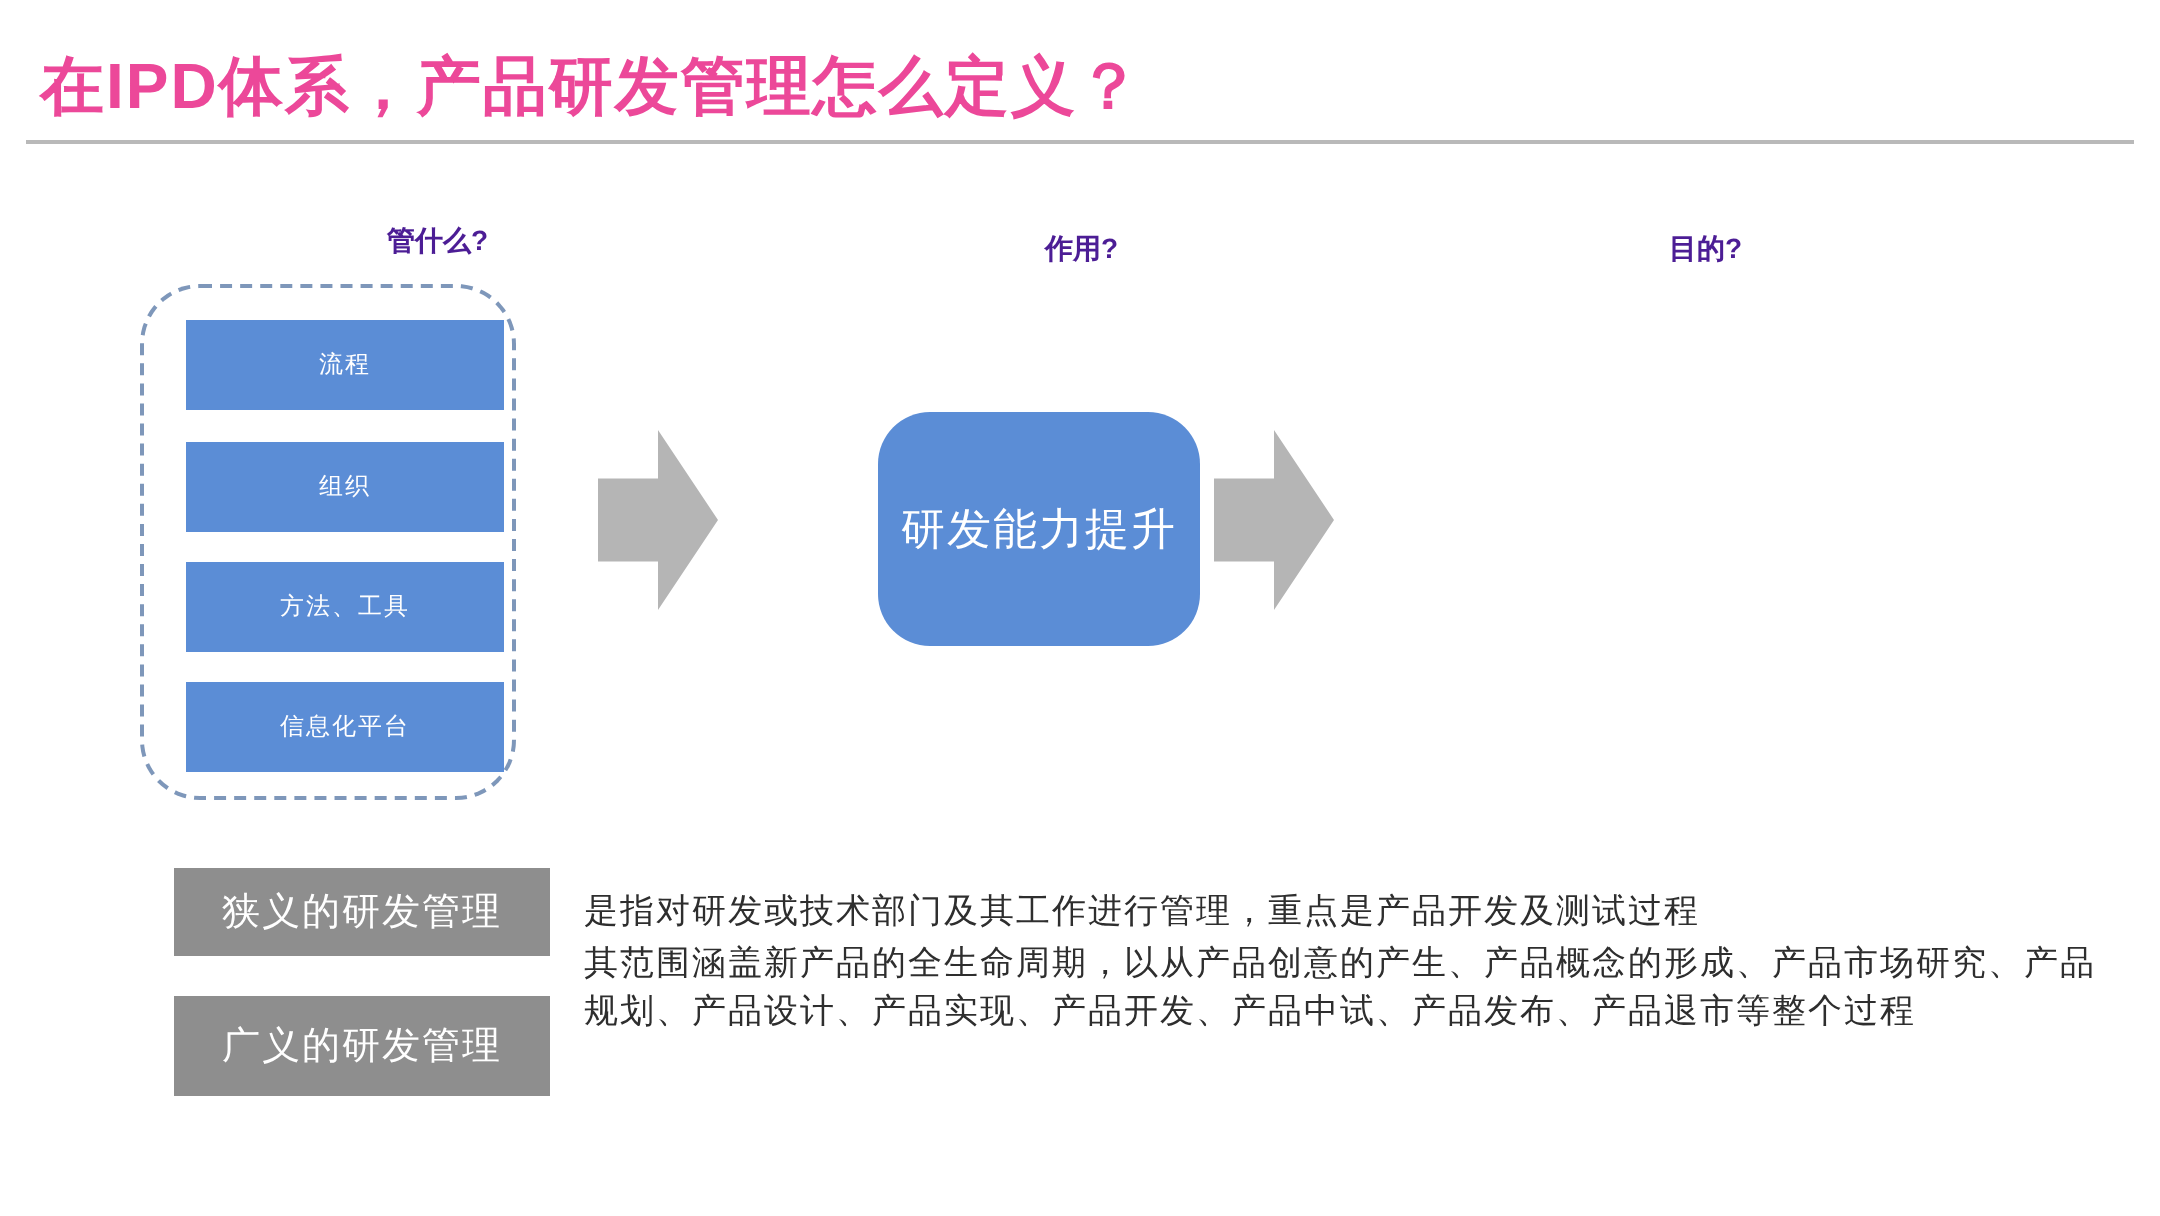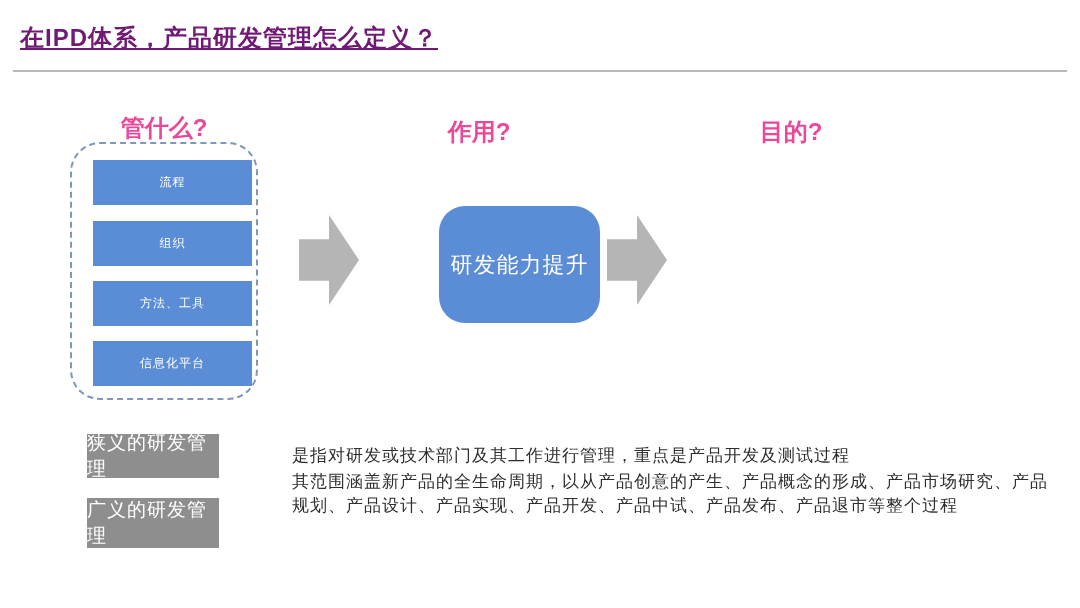--- a/index.html
+++ b/index.html
@@ -3,29 +3,29 @@
 <meta charset="utf-8">
 <style>
   html,body{margin:0;padding:0;background:#e9e9e9;}
   body{font-family:"Liberation Sans","DejaVu Sans",sans-serif;}
   .slide{
     position:relative;width:1080px;height:608px;background:#ffffff;
     overflow:hidden;margin:0 auto;
   }
   .title{
     position:absolute;left:20px;top:22px;
-    font-size:24px;font-weight:bold;color:#701a75;letter-spacing:1px;text-decoration:underline;
+    font-size:32px;font-weight:bold;color:#ec4899;letter-spacing:1px;
   }
   .title-divider{
     position:absolute;left:13px;top:70px;width:1054px;height:2px;
     background:#b9b9b9;
   }
   .col-header{
-    position:absolute;width:160px;text-align:center;
-    font-size:24px;font-weight:bold;color:#ec4899;
+    position:absolute;width:160px;text-align:right;
+    font-size:14px;font-weight:bold;color:#4c1d95;
   }
   .hdr-what{left:84px;top:112px;}
   .hdr-func{left:399px;top:116px;}
   .hdr-goal{left:711px;top:116px;}
   .dashed-group{
     position:absolute;left:70px;top:142px;width:188px;height:258px;
     border:2px dashed #7e97ba;border-radius:30px;box-sizing:border-box;
   }
   .mini-box{
     position:absolute;left:93px;width:159px;height:45px;
@@ -45,21 +45,21 @@
   .arrow-2{left:607px;top:215px;}
   .big-box{
     position:absolute;width:161px;height:117px;border-radius:26px;
     background:#5b8dd6;color:#ffffff;font-size:22px;
     display:flex;align-items:center;justify-content:center;
     letter-spacing:1px;
   }
   .bb-capability{left:403px;top:206px;margin-left:36px;}
   .bb-performance{left:712px;top:205px;}
   .def-label{
-    position:absolute;left:87px;width:132px;
+    position:absolute;left:87px;width:188px;
     background:#8e8e8e;color:#ffffff;font-size:19px;
     display:flex;align-items:center;justify-content:center;
     letter-spacing:1px;
   }
   .dl-0{top:434px;height:44px;}
   .dl-1{top:498px;height:50px;}
   .def-text{
     position:absolute;left:292px;width:760px;
     font-size:17px;line-height:24px;color:#2e2e2e;letter-spacing:1px;
   }

